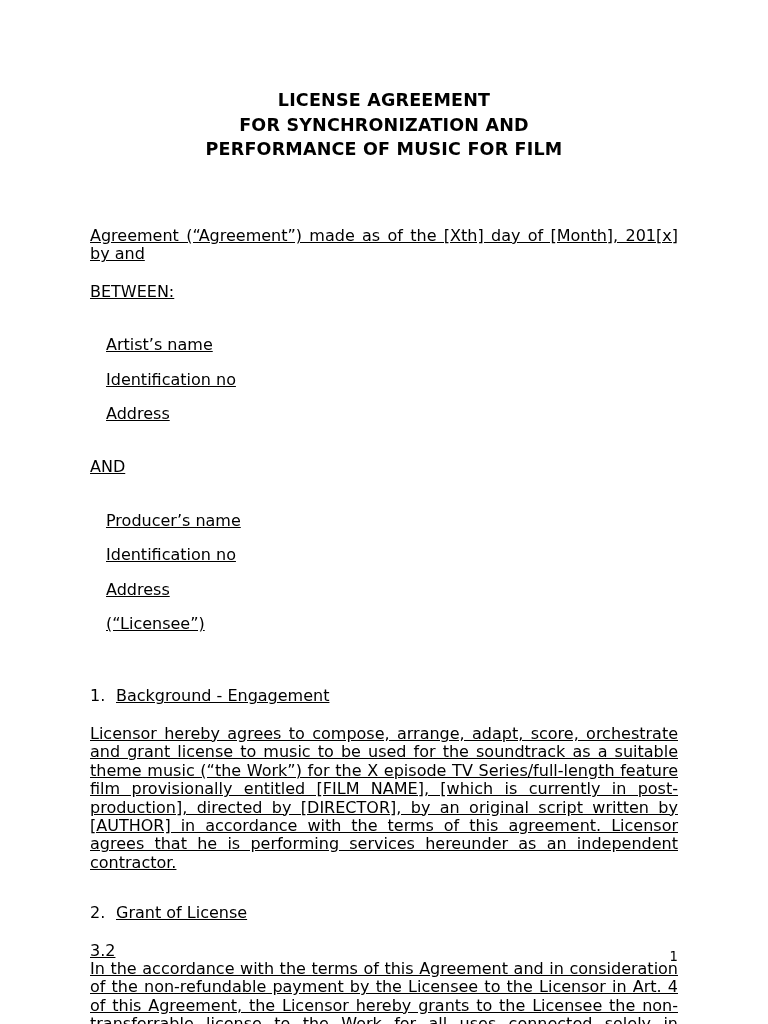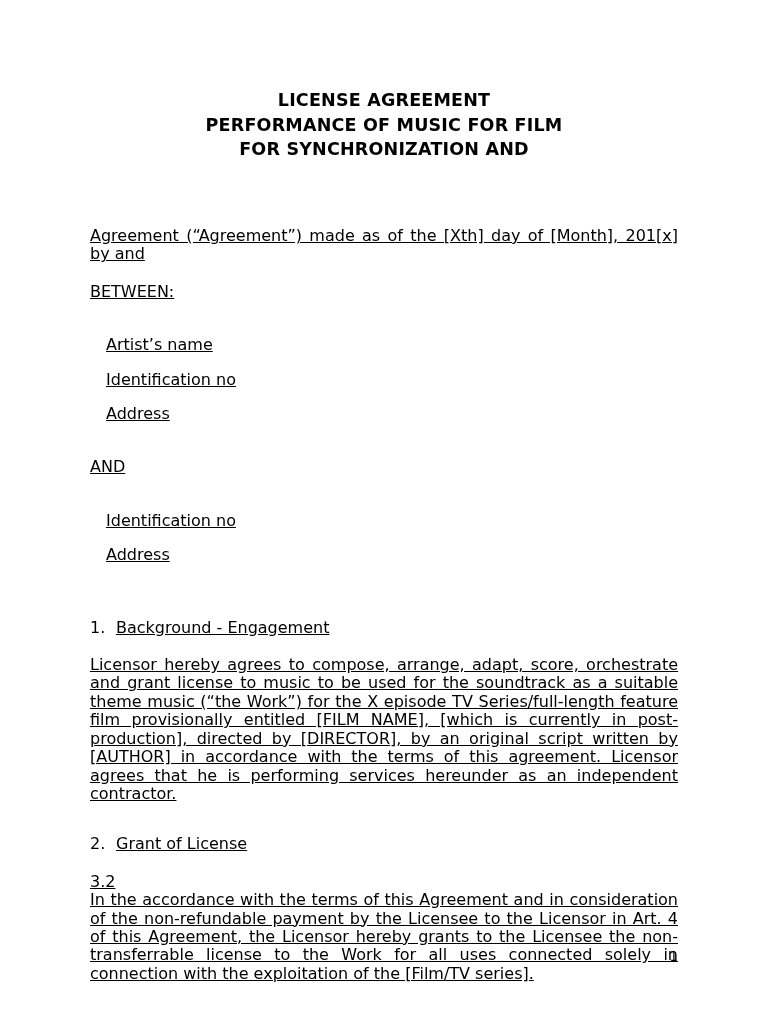--- a/index.html
+++ b/index.html
@@ -79,22 +79,22 @@
     text-align: right;
   }
 </style>
 </head>
 <body>
 
 <div class="page">
 
   <div class="title-block">
     <span class="title-line">LICENSE AGREEMENT</span>
+    <span class="title-line">FOR SYNCHRONIZATION AND</span>
     <span class="title-line">PERFORMANCE OF MUSIC FOR FILM</span>
-    <span class="title-line">FOR SYNCHRONIZATION AND</span>
   </div>
 
   <div class="body-area">
 
     <p class="just">Agreement (“Agreement”) made as of the [Xth] day of [Month], 201[x] by and</p>
 
     <div class="gap-md"></div>
 
     <p class="plain">BETWEEN:</p>
 
@@ -106,22 +106,24 @@
       <p class="plain">Address</p>
     </div>
 
     <div class="gap-md"></div>
 
     <p class="plain">AND</p>
 
     <div class="gap-md"></div>
 
     <div class="block-lines">
+      <p class="plain">Producer’s name</p>
       <p class="plain">Identification no</p>
       <p class="plain">Address</p>
+      <p class="plain">(“Licensee”)</p>
     </div>
 
     <div class="gap-md"></div>
 
 
     <div class="gap-md"></div>
 
     <div class="numbered">
       <span class="num">1.</span>
       <span>Background - Engagement</span>

